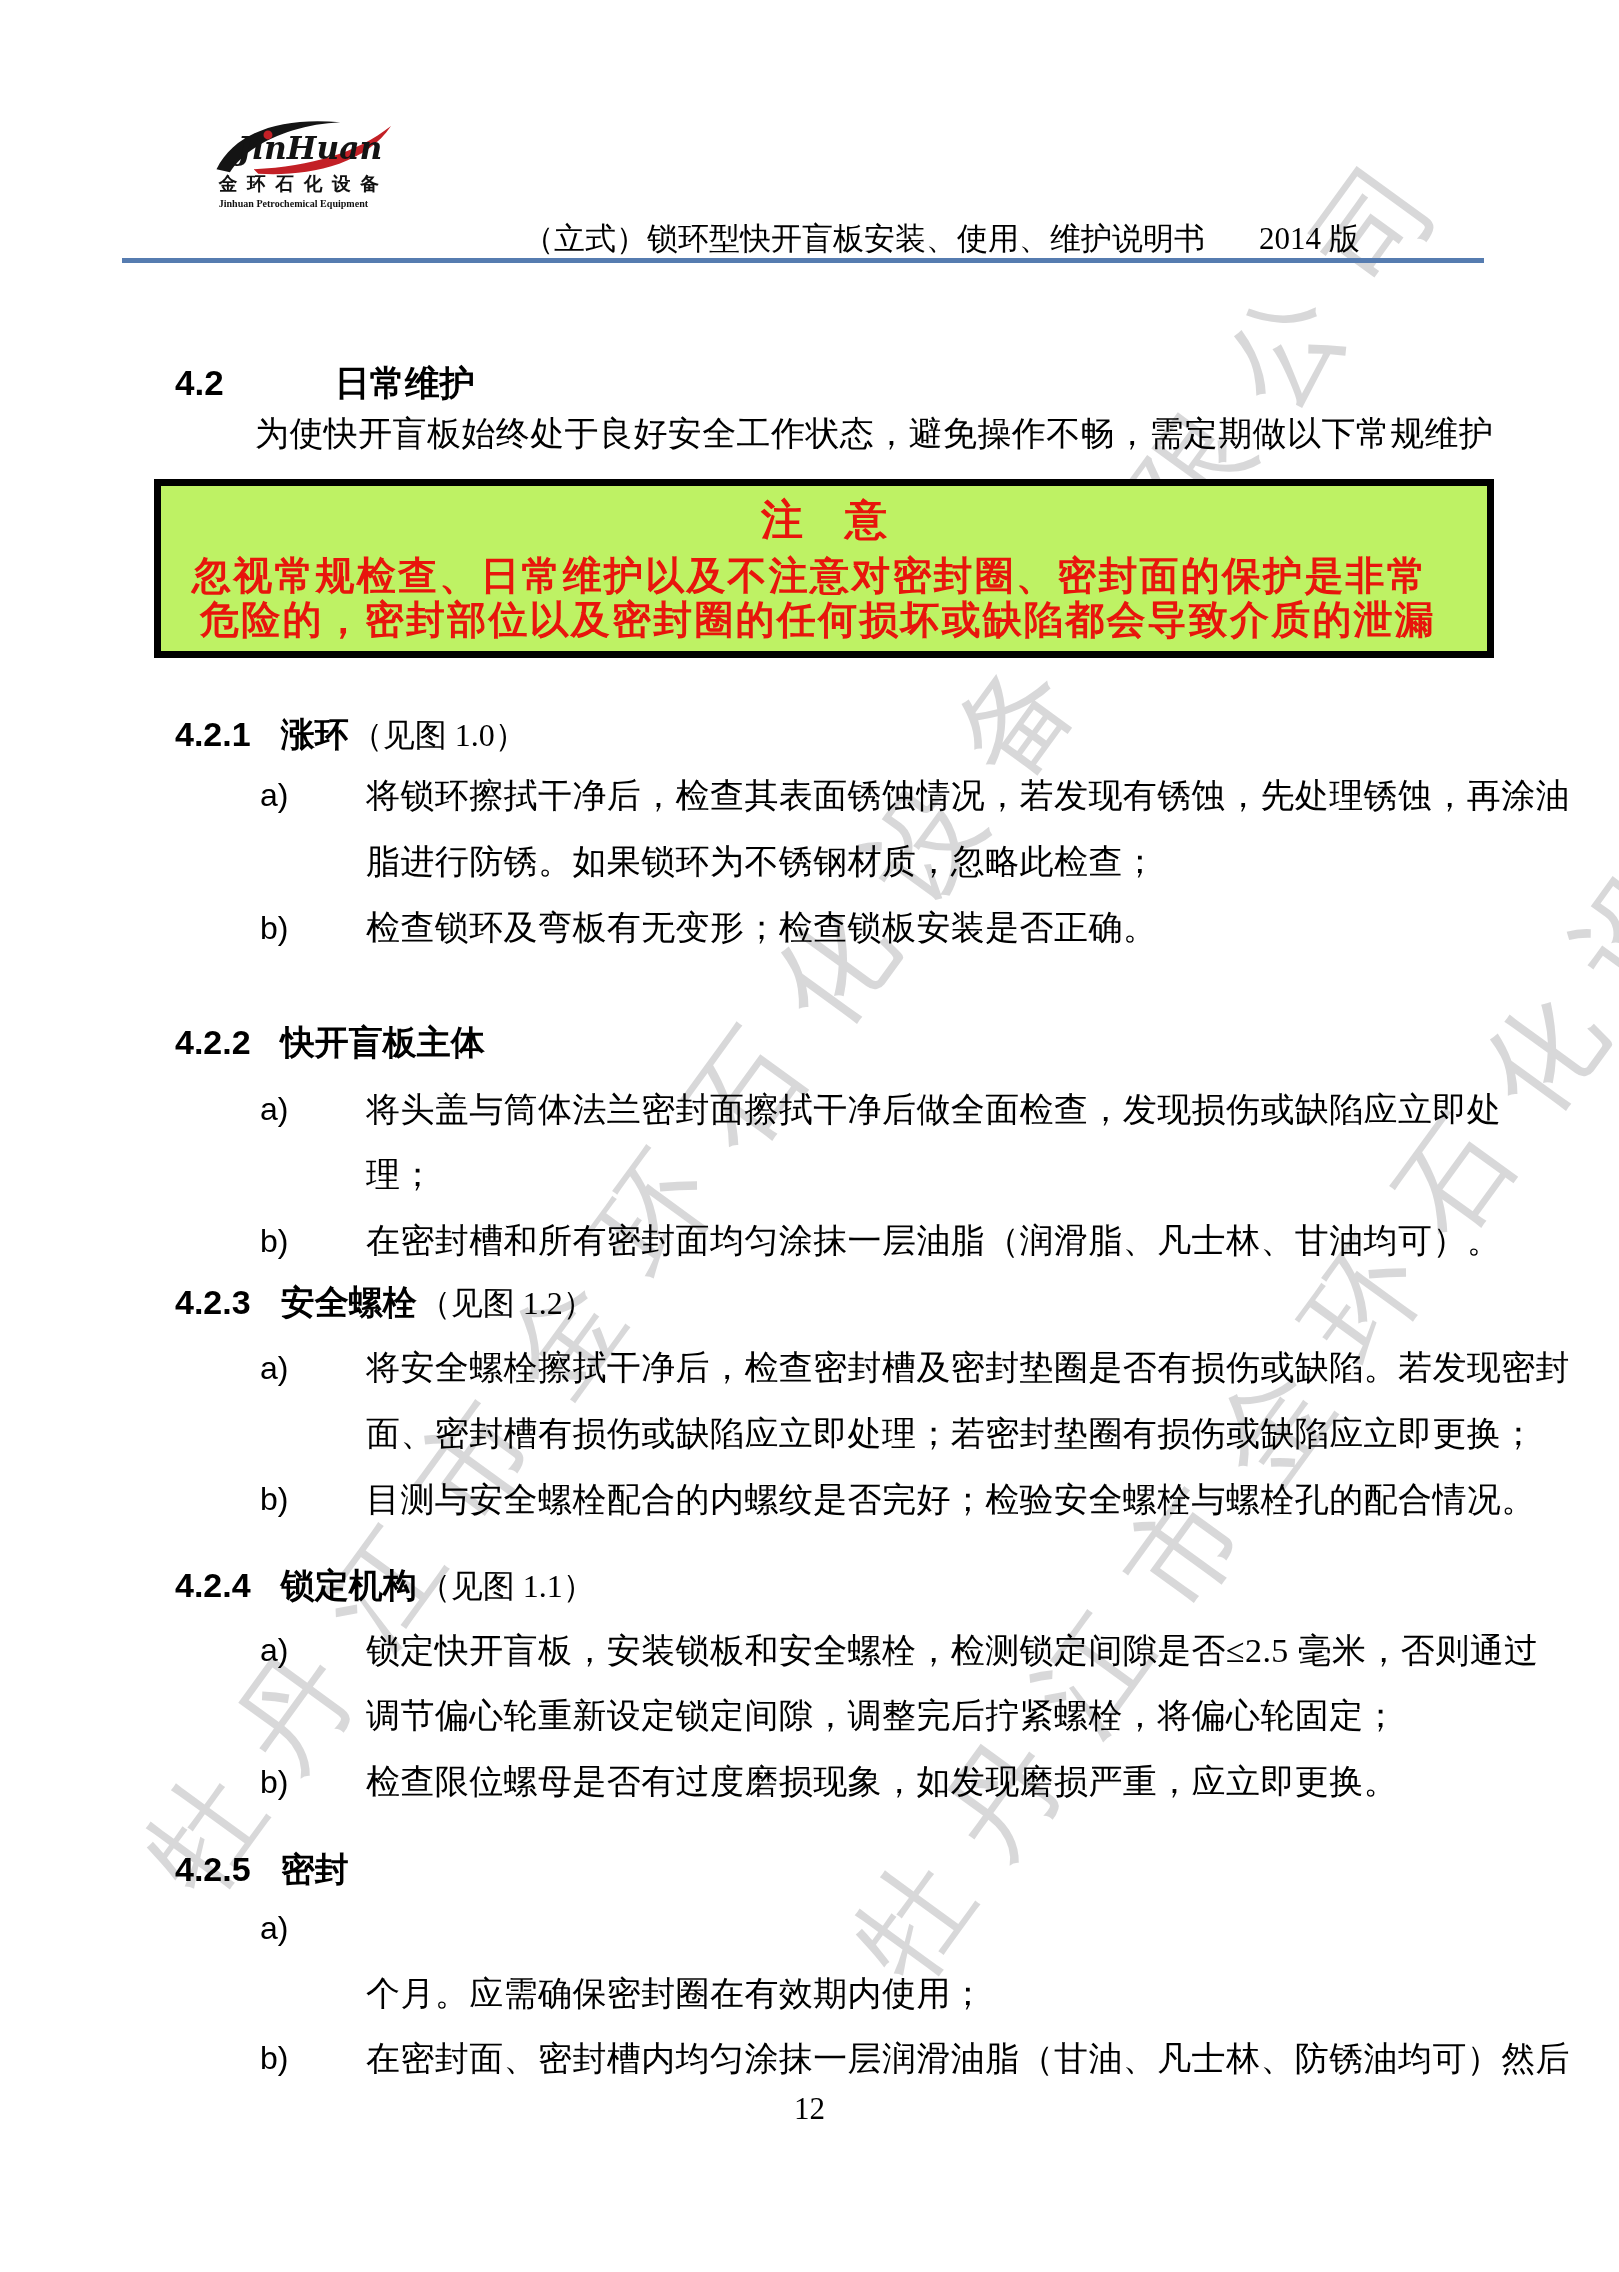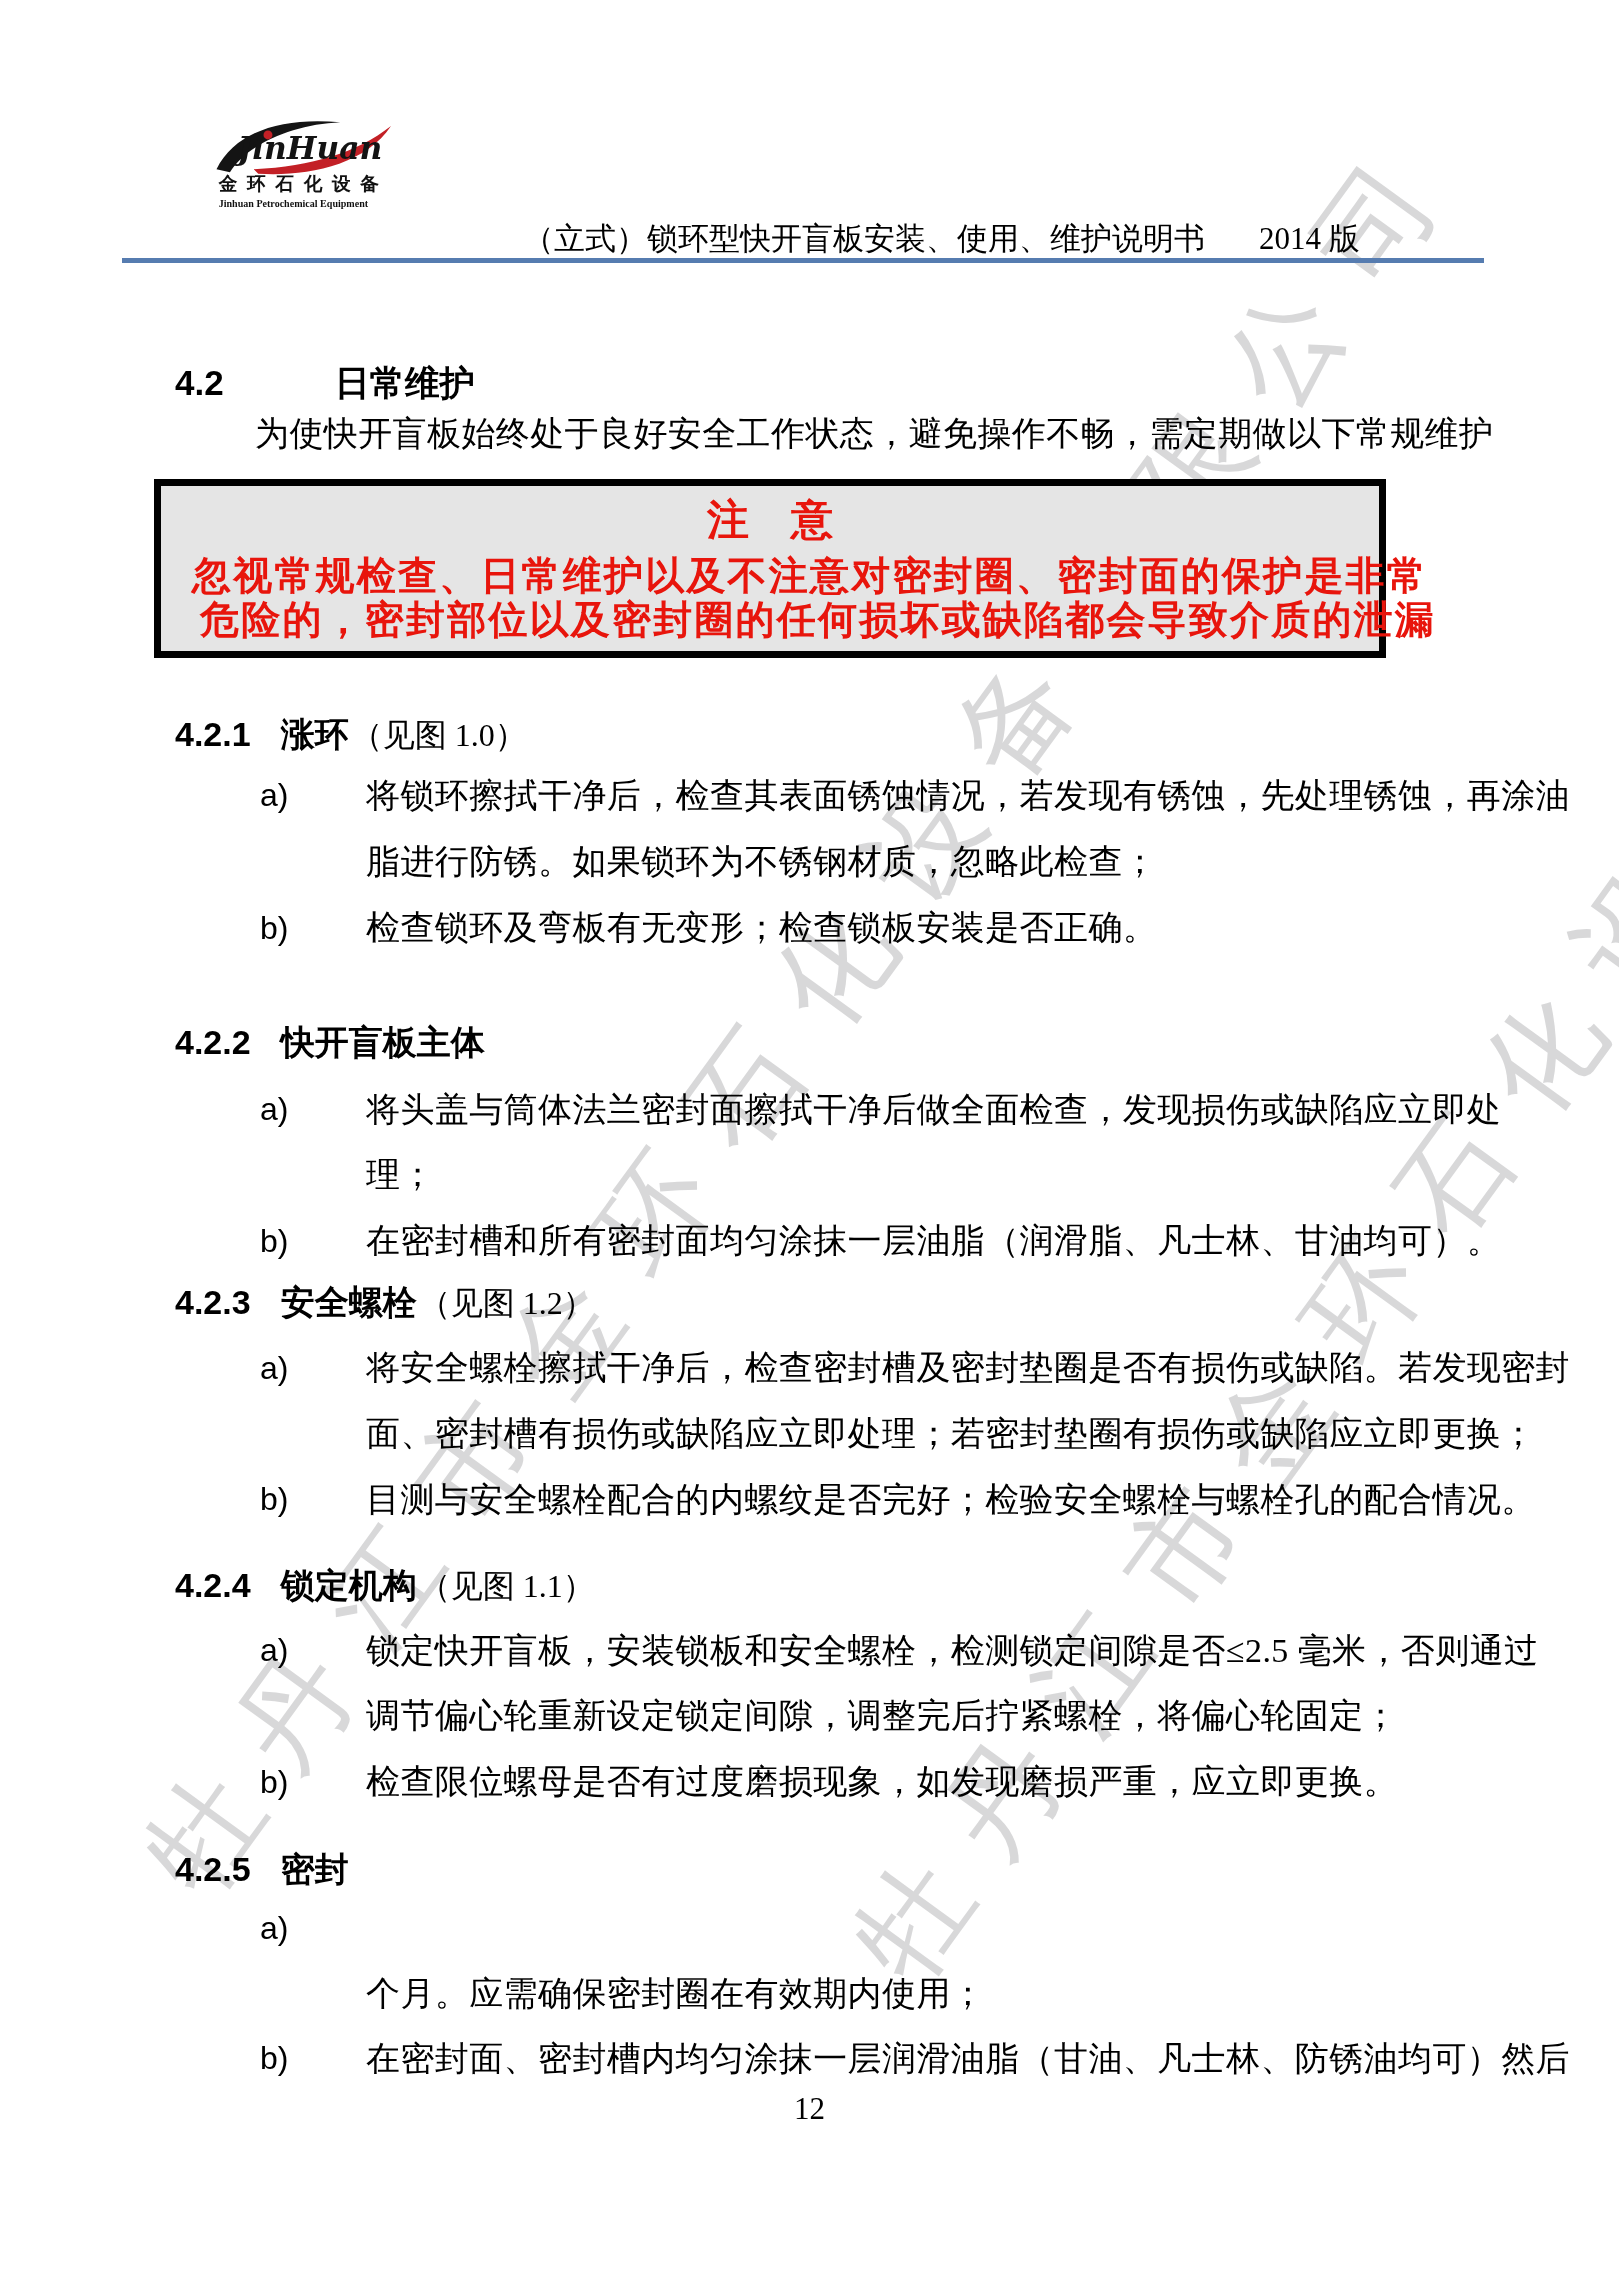--- a/index.html
+++ b/index.html
@@ -58,22 +58,22 @@
     font-size:34px;line-height:1;white-space:nowrap;letter-spacing:0.4px;margin-left:37px;
   }
   .intro{left:218px;}
   .lbl{
     position:absolute;left:260px;
     font-family:"Liberation Sans","DejaVu Sans",sans-serif;
     font-size:32px;line-height:1;
   }
   
   .warn{
-    position:absolute;left:154px;top:479px;width:1232px;height:179px;
-    background:#e5e5e5;border:7.5px solid #000;box-sizing:border-box;padding-left:41px;
+    position:absolute;left:154px;top:479px;width:1340px;height:179px;
+    background:#bef264;border:7.5px solid #000;box-sizing:border-box;padding-left:41px;
   }
   .warn-title{
     position:absolute;left:0;top:12.7px;width:100%;text-align:center;
     font-family:"Liberation Sans","DejaVu Sans",sans-serif;
     font-weight:bold;font-size:42px;line-height:1;color:#e8150c;
   }
   .warn-ln{
     position:absolute;left:31px;
     font-family:Liberation Serif, serif;
     font-weight:bold;font-size:39px;line-height:1;color:#e8150c;

